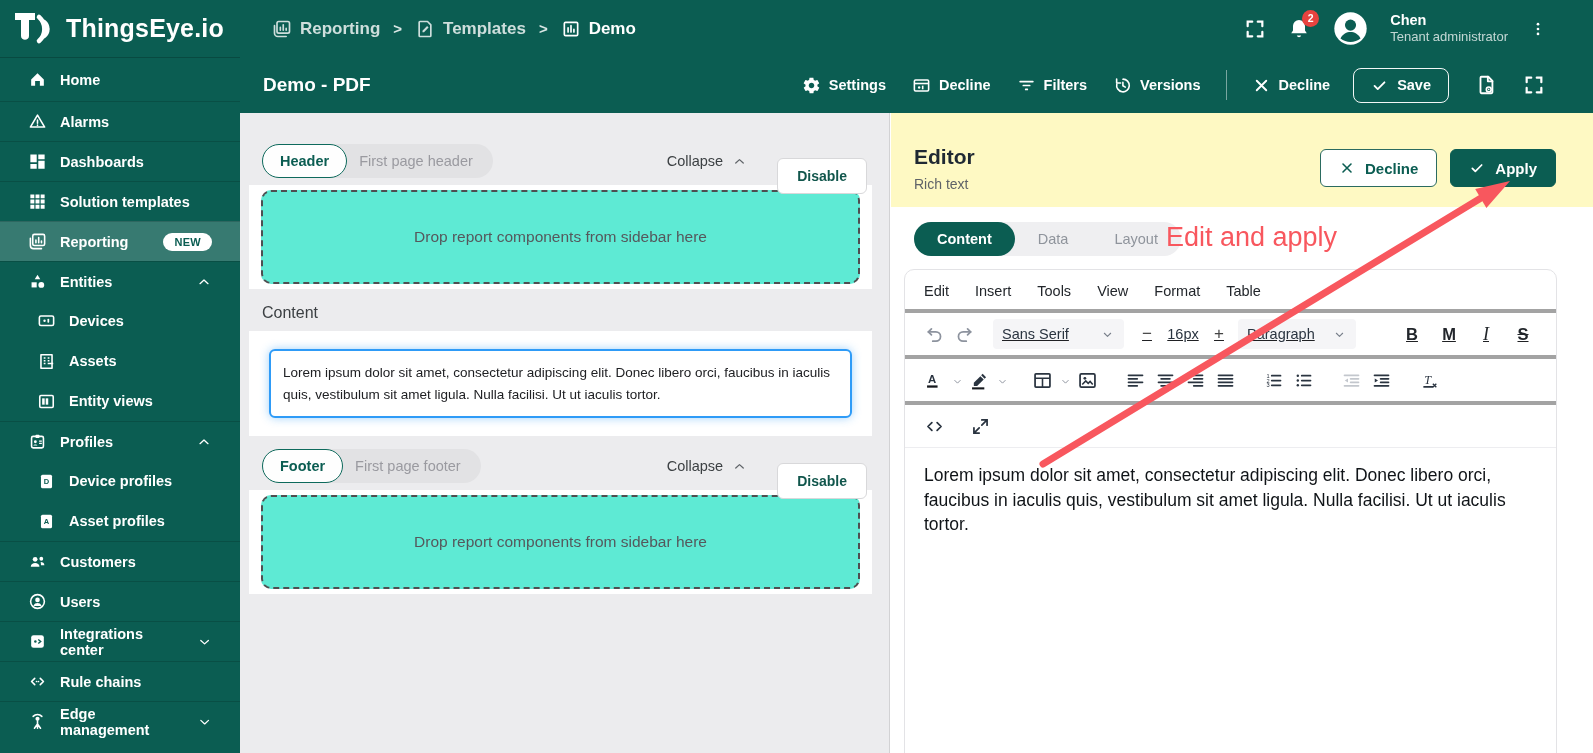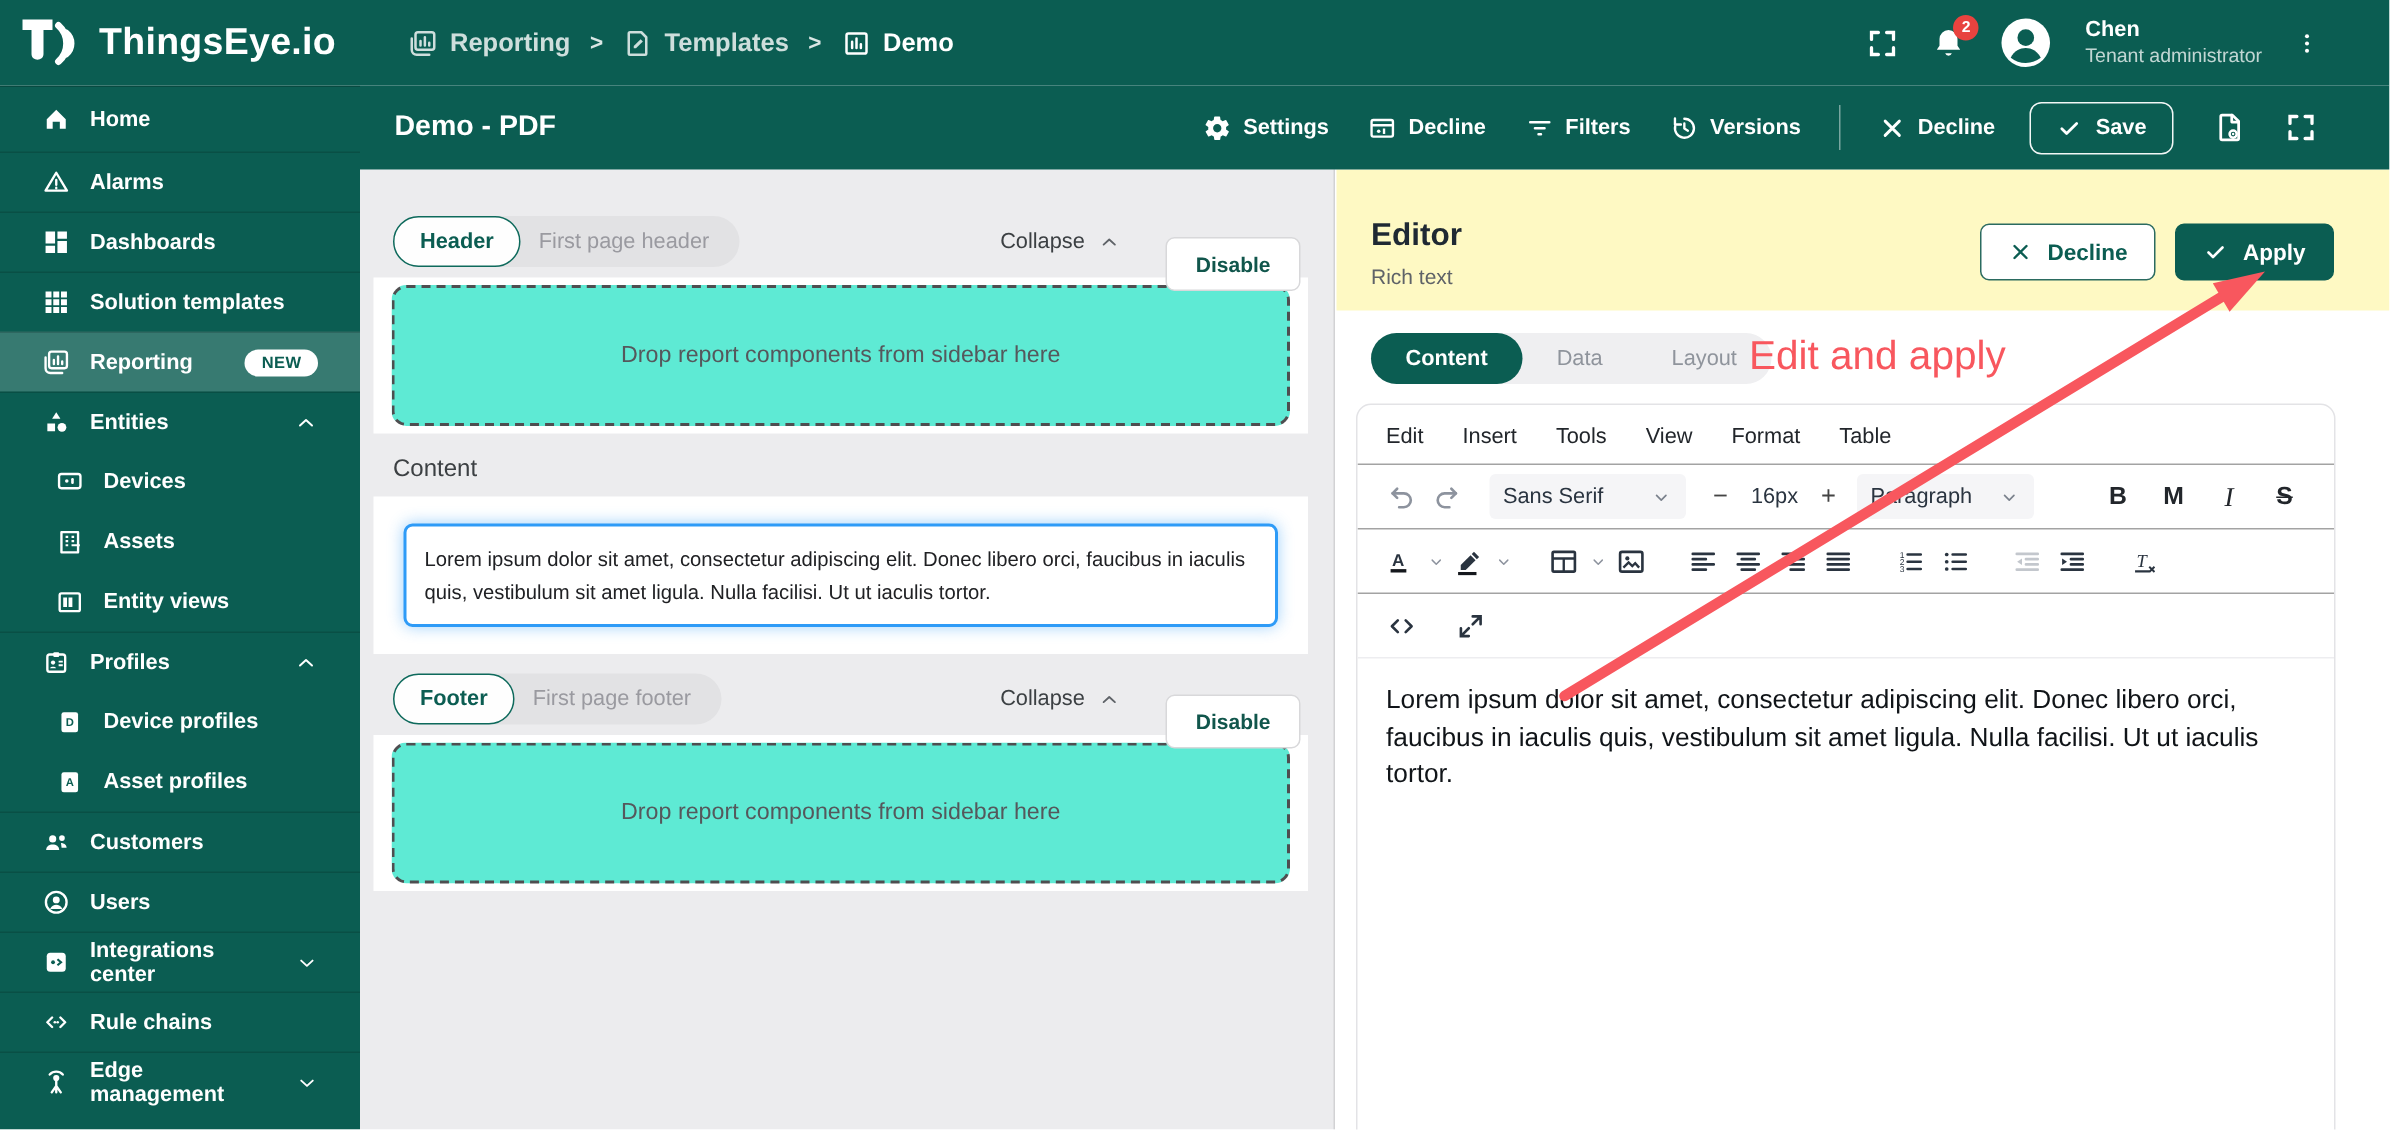--- a/index.html
+++ b/index.html
@@ -100,21 +100,21 @@
   .tabs-row { padding:15px 0 0 23px; }
   .seg { display:inline-flex; background:#efeff1; border-radius:17px; height:34px; align-items:center; }
   .seg-tab { padding:0 23px; font-size:14.5px; color:#8f949c; height:34px; display:flex; align-items:center;
              border-radius:17px; cursor:pointer; }
   .seg-tab.active { background:var(--teal); color:#fff; font-weight:700; }
 
   .rte { position:absolute; top:156px; left:13px; right:36px; bottom:-12px;
          border:1px solid #e3e3e6; border-radius:10px; background:#fff; overflow:hidden; }
   .rte-menu { display:flex; gap:26px; padding:13px 19px 10px; font-size:14.5px; color:#22262b; }
   .rte-menu span { cursor:pointer; }
-  .rte-row { display:flex; align-items:center; padding:6px 14px; border-top:1px solid #a3a3a3; }
+  .rte-row { display:flex; align-items:center; padding:6px 14px; border-top:4px solid #a3a3a3;text-decoration:underline; }
   .tbtn { width:30px; height:30px; display:flex; align-items:center; justify-content:center;
           color:var(--icon); cursor:pointer; border-radius:4px; flex:0 0 auto; }
   .tbtn svg, .tbtn .gico { width:21px; height:21px; }
   .tbtn.dim { color:#8d939e; }
   .tbtn.disabled { color:var(--icon-dim); }
   .gap-l { margin-left:18px; }
   .rte-select { background:#f5f5f7; border-radius:4px; height:30px; display:flex; align-items:center;
                 padding:0 9px; font-size:14.5px; color:#2a3440; cursor:pointer; }
   .rte-select .chev { width:15px; height:15px; color:#7a818c; margin-left:auto; }
   .sel-font { width:131px; margin-left:14px; }

